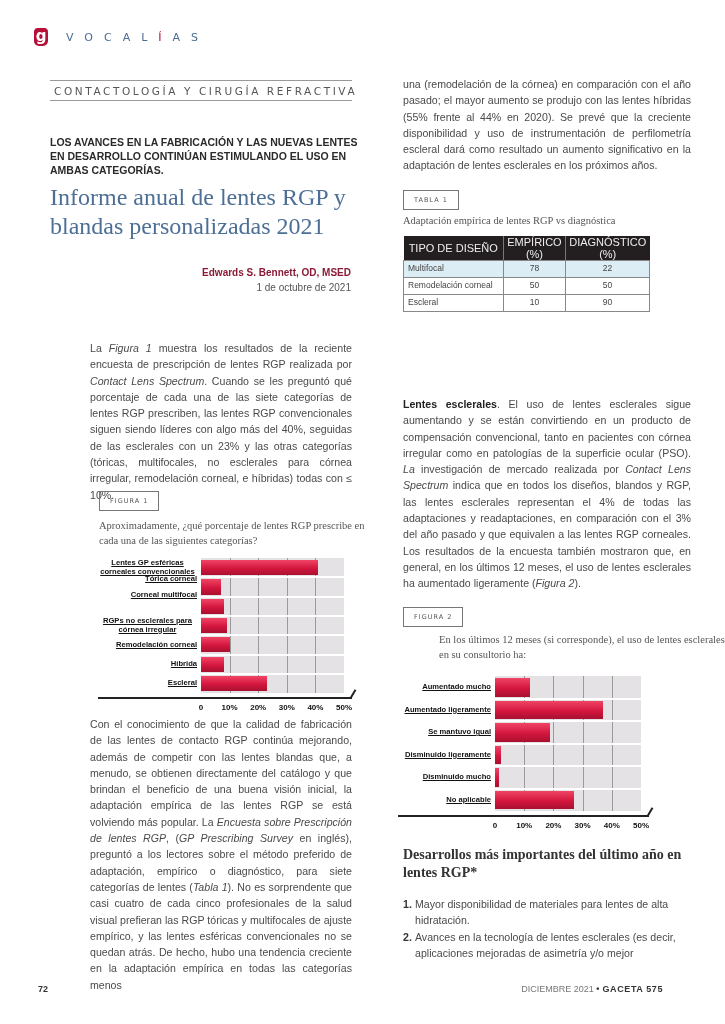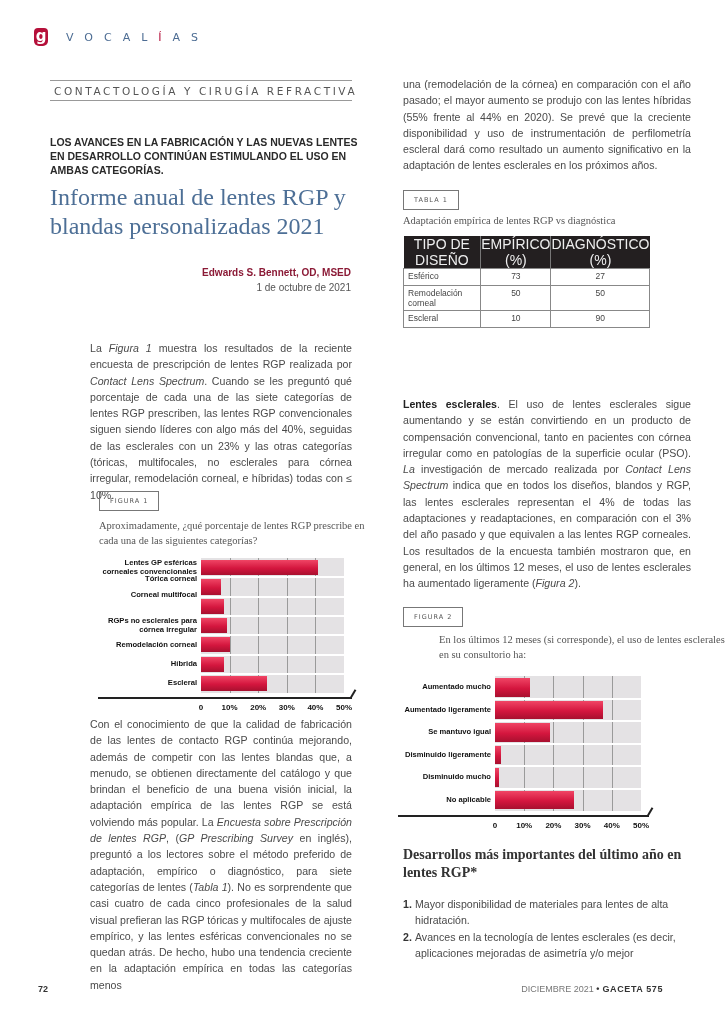--- a/index.html
+++ b/index.html
@@ -23,28 +23,28 @@
   .para b { font-weight: bold; color: #222; }
 
   .fig-tag { position: absolute; border: 1px solid #777; font-size: 6.5px; letter-spacing: 1px; color: #555; padding: 5px 10px; }
   .fig-caption { position: absolute; font: 10.5px/15px "Liberation Serif", serif; color: #555; }
 
   .chart { position: absolute; }
   .chart .plot { position: absolute; background: #e4e2e4; }
   .chart .gridline { position: absolute; top: 0; bottom: 0; width: 1px; background: #9a9a9a; }
   .chart .row-sep { position: absolute; left: 0; right: 0; height: 2px; background: #fff; }
   .chart .bar { position: absolute; left: 0; background: linear-gradient(#f04565, #d4163e 55%, #a8102f); }
-  .chart .label { position: absolute; text-align: right; font: bold 7.6px/8.5px "Liberation Sans", sans-serif; color: #111; display: flex; align-items: center; justify-content: flex-end; }
+  .chart .label { position: absolute; text-align: center; font: bold 7.6px/8.5px "Liberation Sans", sans-serif; color: #111; display: flex; align-items: center; justify-content: flex-end; text-decoration: underline; }
   .chart .axis { position: absolute; height: 2px; background: #222; }
   .chart .axis-break { position: absolute; width: 2px; height: 10px; background: #222; transform: rotate(30deg); }
   .chart .tick { position: absolute; font: bold 8px "Liberation Sans", sans-serif; color: #111; transform: translateX(-50%); }
 
   .table-wrap { position: absolute; left: 403px; top: 236px; width: 247px; }
   table { border-collapse: collapse; width: 100%; font: 8.5px "Liberation Sans", sans-serif; color: #444; }
-  th { background: #231f20; color: #eee; font-weight: normal; height: 18px; font-size: 14px; border-right: 1px solid #777; }
+  th { background: #231f20; color: #eee; font-weight: normal; height: 18px; font-size: 11px; border-right: 1px solid #777; }
   th:last-child { border-right: none; }
   td { border: 1px solid #888; padding: 2px 4px; height: 17px; vertical-align: top; }
   td.num { text-align: center; }
   tr.shade td { background: #dcedf5; }
 
   .box-heading { position: absolute; left: 403px; top: 846px; width: 290px; font: bold 14px/18px "Liberation Serif", serif; color: #333; }
   .list { position: absolute; left: 403px; top: 896px; width: 290px; font: 10.6px/16.3px "Liberation Sans", sans-serif; color: #4a4a4a; }
   .list .li { display: flex; }
   .list .n { font-weight: bold; width: 12px; color: #333; flex: none; }
 
@@ -118,24 +118,24 @@
 <div class="table-wrap">
   <table>
     <thead>
         <tr id="t1-head">
           <th>TIPO DE DISEÑO</th>
           <th>EMPÍRICO (%)</th>
           <th>DIAGNÓSTICO (%)</th>
         </tr>
       </thead>
     <tbody id="t1-body">
-        <tr>
-          <td style="width: 100px;">Esférico</td>
-          <td class="num">73</td>
-          <td class="num">27</td>
+        <tr class="shade">
+          <td style="width: 100px;">Multifocal</td>
+          <td class="num">78</td>
+          <td class="num">22</td>
         </tr>
         <tr>
           <td style="width: 100px;">Remodelación corneal</td>
           <td class="num">50</td>
           <td class="num">50</td>
         </tr>
         <tr>
           <td style="width: 100px;">Escleral</td>
           <td class="num">10</td>
           <td class="num">90</td>

